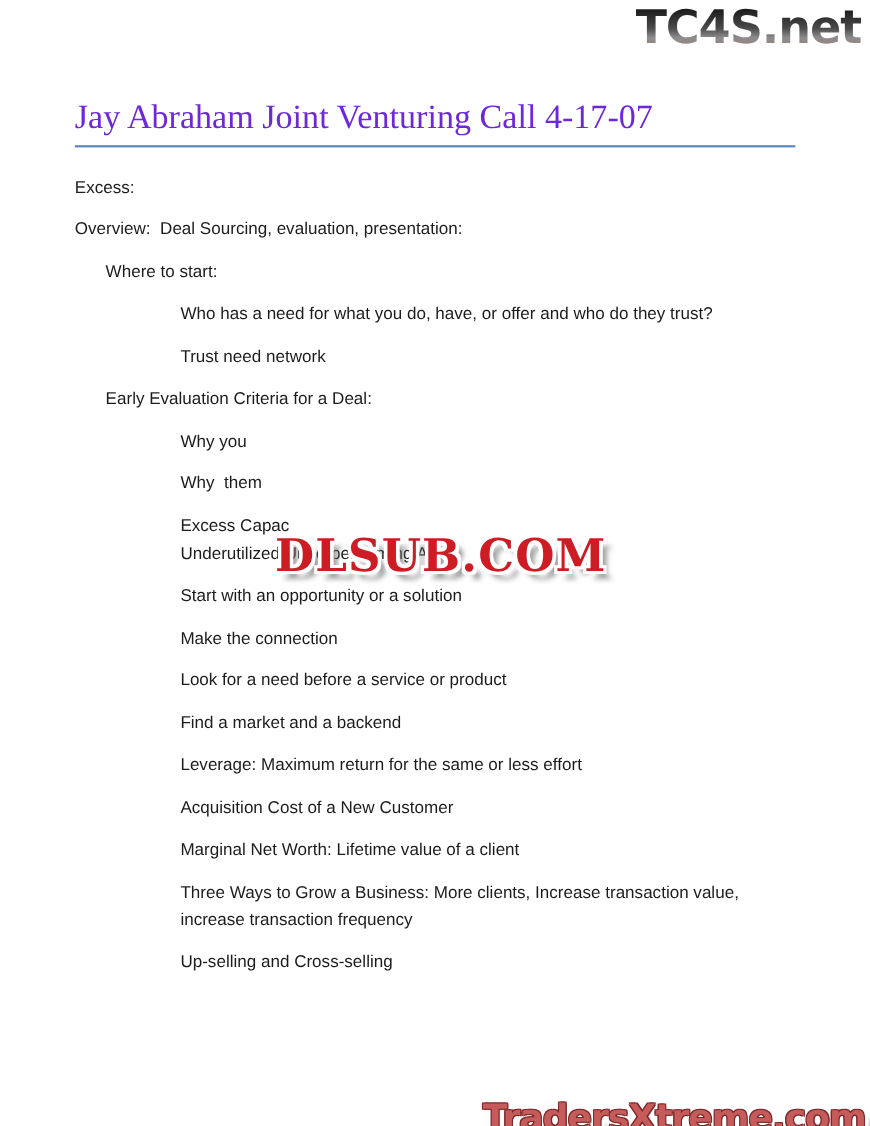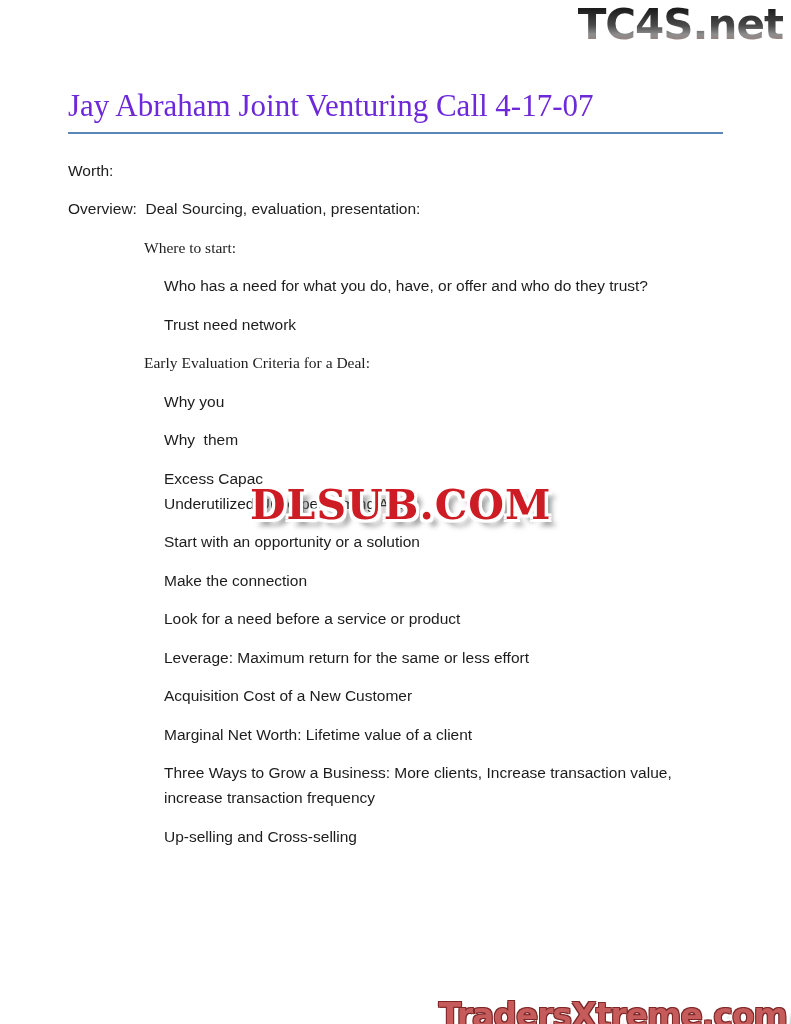--- a/index.html
+++ b/index.html
@@ -36,21 +36,21 @@
     padding-bottom:8px;
     border-bottom:2px solid #5b87b8;
   }
   .para{
     margin:0 0 13.5px 0;
     font-size:15.5px;
     line-height:25px;
     color:#1c1c1c;
     white-space:pre-wrap;
   }
-  .ind1{margin-left:76px;font-family:Liberation Serif, serif;}
+  .ind1{margin-left:28px;}
   .ind2{margin-left:96px;}
   
   .wm-center{
     position:absolute;left:250px;top:481px;
     font-family:"DejaVu Serif", serif;
     font-weight:700;
     font-size:41px;
     letter-spacing:1px;
     color:#cd1c24;
     text-shadow:
@@ -78,33 +78,34 @@
 </head>
 <body>
 
 <div class="page">
 
   <div class="logo">TC4S.net</div>
 
   <div class="doc">
     <h1 class="title">Jay Abraham Joint Venturing Call 4-17-07</h1>
 
-    <p class="para">Worth:</p>
+    <p class="para">Excess:</p>
     <p class="para">Overview:  Deal Sourcing, evaluation, presentation:</p>
     <p class="para ind1">Where to start:</p>
     <p class="para ind2">Who has a need for what you do, have, or offer and who do they trust?</p>
     <p class="para ind2">Trust need network</p>
     <p class="para ind1">Early Evaluation Criteria for a Deal:</p>
     <p class="para ind2">Why you</p>
     <p class="para ind2">Why  them</p>
     <p class="para ind2">Excess Capac
 Underutilized/Underperforming Asset</p>
     <p class="para ind2">Start with an opportunity or a solution</p>
     <p class="para ind2">Make the connection</p>
     <p class="para ind2">Look for a need before a service or product</p>
+    <p class="para ind2">Find a market and a backend</p>
     <p class="para ind2">Leverage: Maximum return for the same or less effort</p>
     <p class="para ind2">Acquisition Cost of a New Customer</p>
     <p class="para ind2">Marginal Net Worth: Lifetime value of a client</p>
     <p class="para ind2">Three Ways to Grow a Business: More clients, Increase transaction value,
 increase transaction frequency</p>
     <p class="para ind2">Up-selling and Cross-selling</p>
   </div>
 
   <div class="wm-center">DLSUB.COM</div>
 

